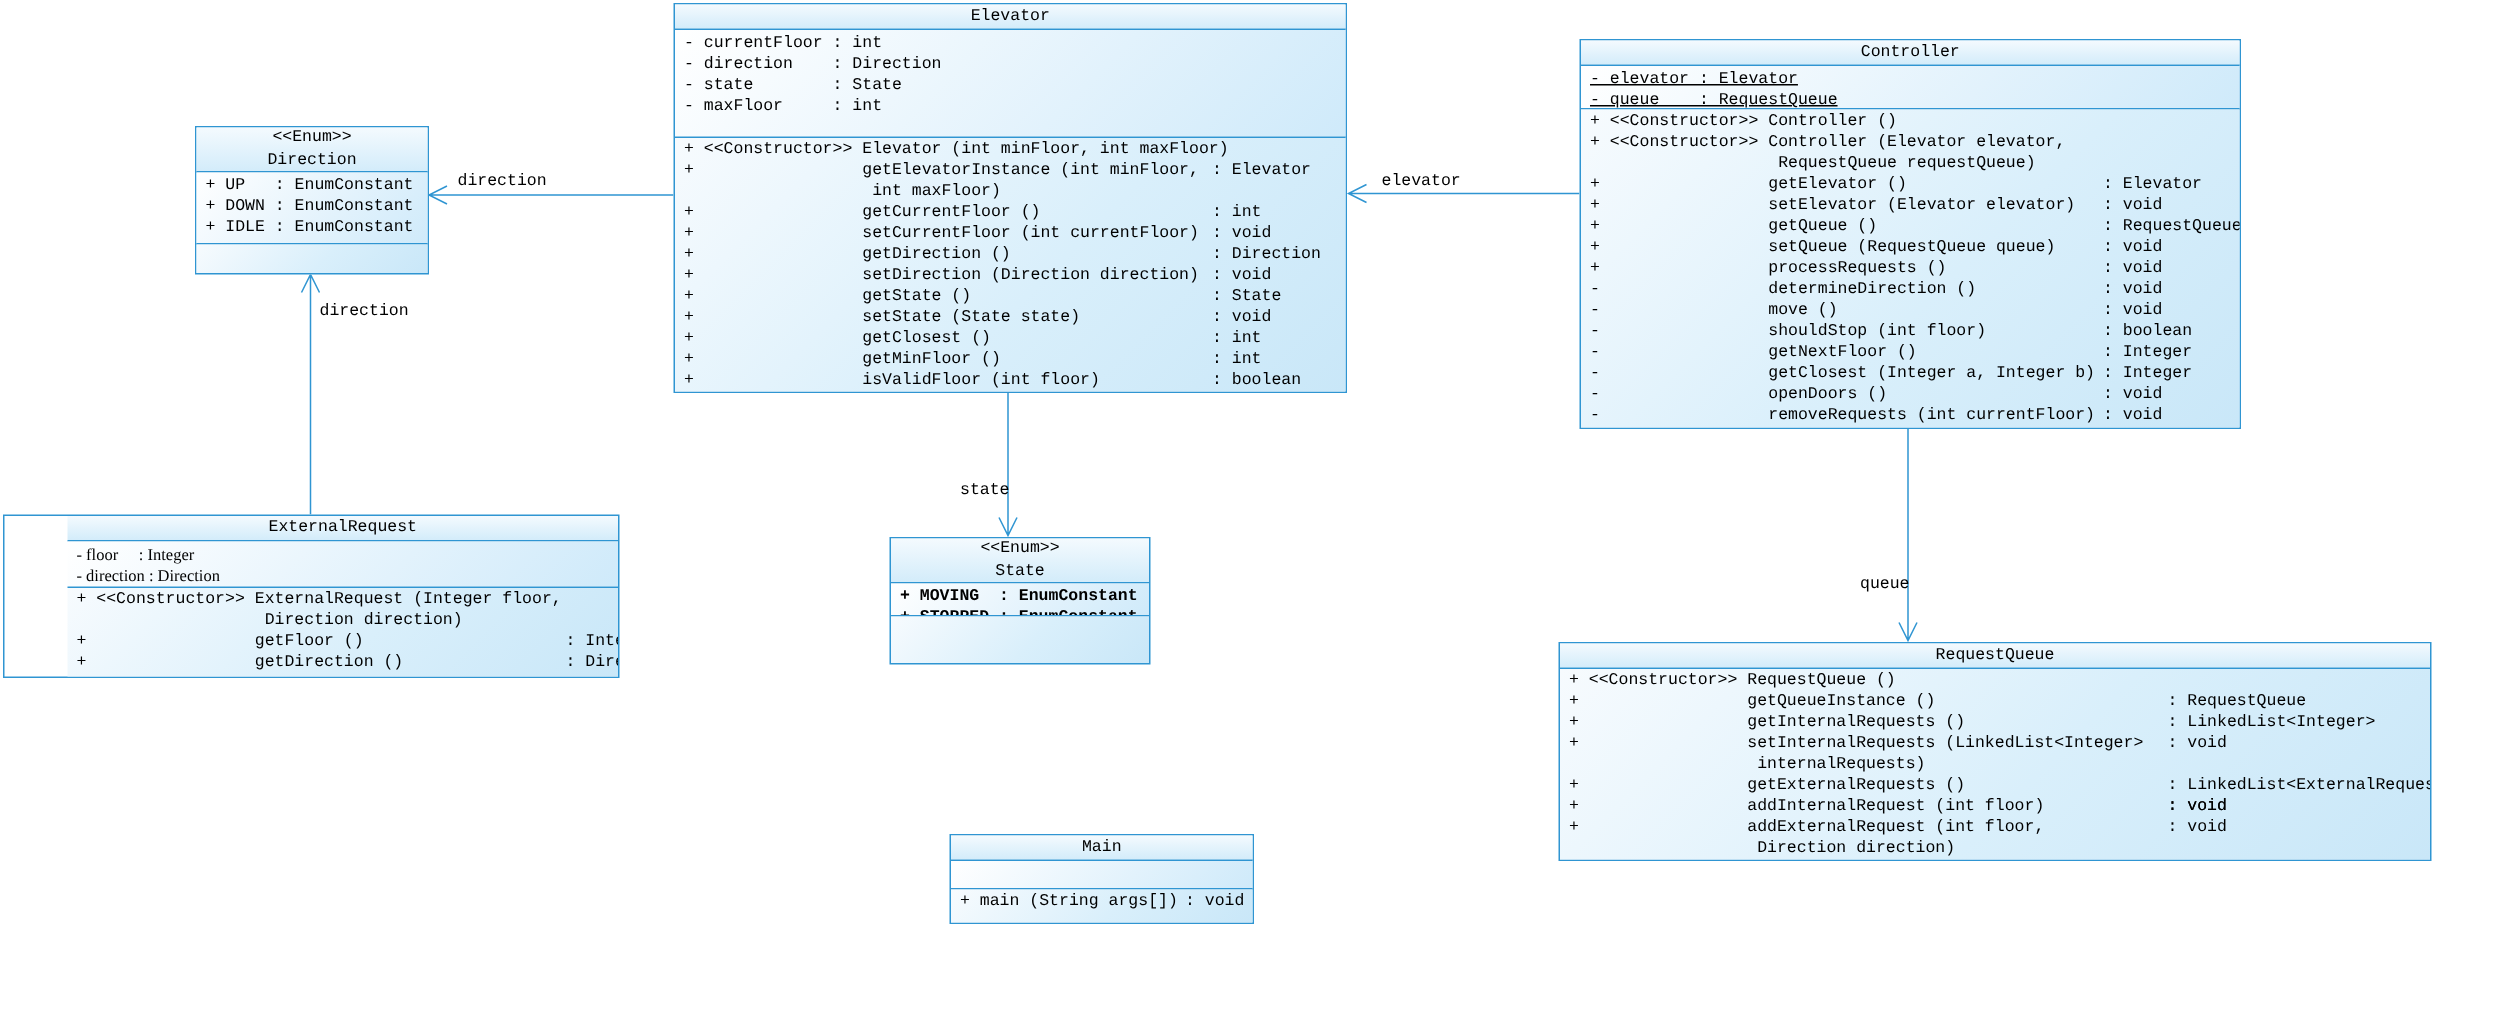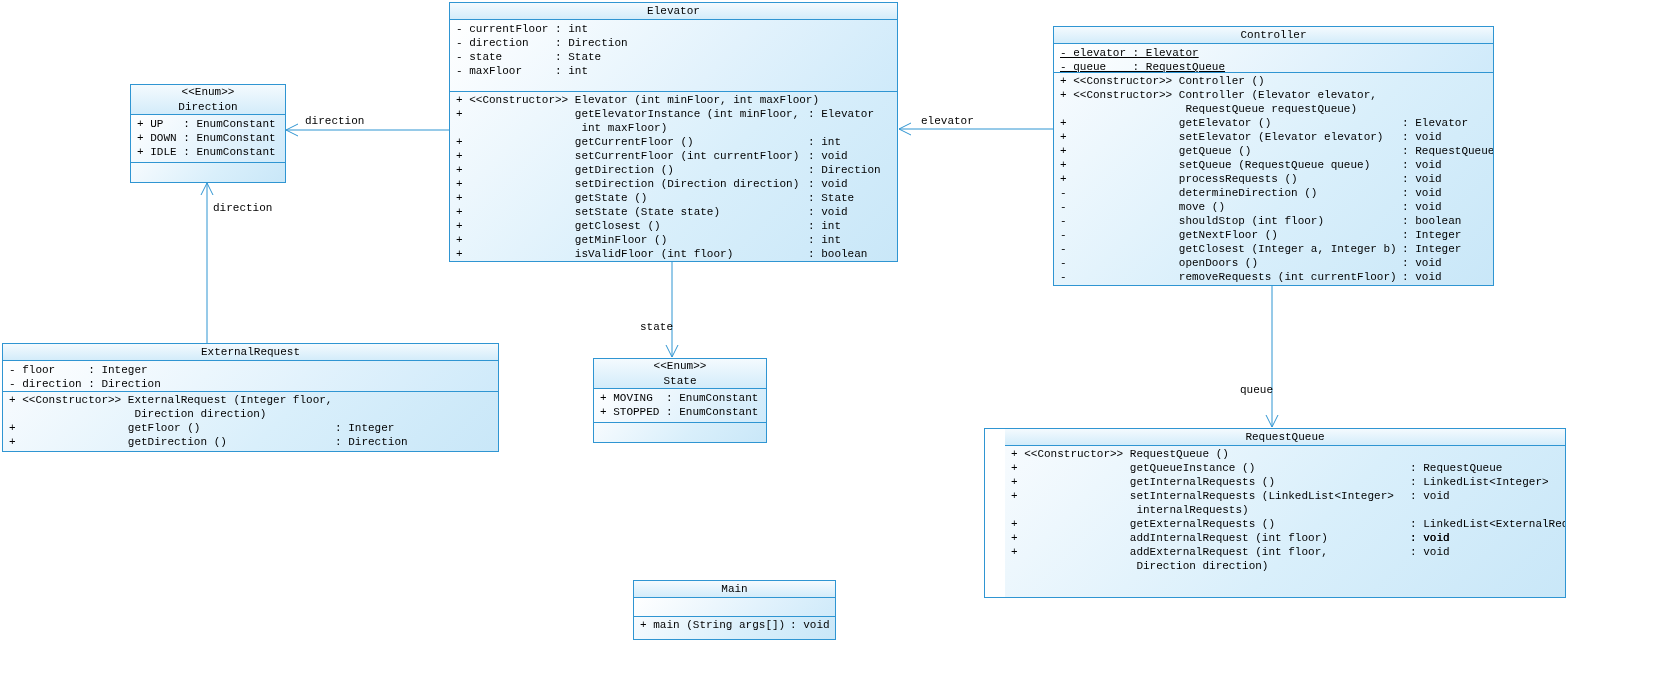--- a/index.html
+++ b/index.html
@@ -112,59 +112,59 @@
         <div class="row"><span class="cell-left">-                 determineDirection ()</span><span class="cell-ret">: void</span></div>
         <div class="row"><span class="cell-left">-                 move ()</span><span class="cell-ret">: void</span></div>
         <div class="row"><span class="cell-left">-                 shouldStop (int floor)</span><span class="cell-ret">: boolean</span></div>
         <div class="row"><span class="cell-left">-                 getNextFloor ()</span><span class="cell-ret">: Integer</span></div>
         <div class="row"><span class="cell-left">-                 getClosest (Integer a, Integer b)</span><span class="cell-ret">: Integer</span></div>
         <div class="row"><span class="cell-left">-                 openDoors ()</span><span class="cell-ret">: void</span></div>
         <div class="row"><span class="cell-left">-                 removeRequests (int currentFloor)</span><span class="cell-ret">: void</span></div>
       </div>
   </div>
 
-  <div class="uml-class" style="left:2px;top:343px;width:497px;height:109px;">
+  <div class="uml-class" style="left:2px;top:343px;width:411px;height:109px;padding-left:42px;">
     <div class="compartment title single" style="height:17px;">
       <div class="line">ExternalRequest</div>
     </div>
-    <div class="compartment attrs" style="height:31px;">
+    <div class="compartment attrs" style="height:31px;font-family:Liberation Serif, serif;">
         <div class="row"><span class="cell-left">- floor     : Integer</span></div>
         <div class="row"><span class="cell-left">- direction : Direction</span></div>
       </div>
     <div class="compartment methods" style="--ret-x:326px;">
         <div class="row"><span class="cell-left">+ &lt;&lt;Constructor&gt;&gt; ExternalRequest (Integer floor,
                    Direction direction)</span></div>
         <div class="row"><span class="cell-left">+                 getFloor ()</span><span class="cell-ret">: Integer</span></div>
         <div class="row"><span class="cell-left">+                 getDirection ()</span><span class="cell-ret">: Direction</span></div>
       </div>
   </div>
 
   <div class="uml-class" style="left:593px;top:358px;width:174px;height:85px;">
     <div class="compartment title" style="height:30px;">
       <div class="line">&lt;&lt;Enum&gt;&gt;</div>
       <div class="line">State</div>
     </div>
-    <div class="compartment attrs" style="height:34px;">
+    <div class="compartment attrs" style="height:22px;font-weight:bold;">
         <div class="row"><span class="cell-left">+ MOVING  : EnumConstant</span></div>
         <div class="row"><span class="cell-left">+ STOPPED : EnumConstant</span></div>
       </div>
     <div class="compartment methods"></div>
   </div>
 
-  <div class="uml-class" style="left:633px;top:580px;width:203px;height:60px;">
+  <div class="uml-class" style="left:633px;top:556px;width:203px;height:60px;">
     <div class="compartment title single" style="height:17px;">
       <div class="line">Main</div>
     </div>
     <div class="compartment attrs" style="height:19px;"></div>
     <div class="compartment methods" style="--ret-x:150px;">
         <div class="row"><span class="cell-left">+ main (String args[])</span><span class="cell-ret">: void</span></div>
       </div>
   </div>
 
-  <div class="uml-class" style="left:984px;top:428px;width:582px;height:170px;padding-left:20px;">
+  <div class="uml-class" style="left:1039px;top:428px;width:582px;height:146px;">
     <div class="compartment title single" style="height:17px;">
       <div class="line">RequestQueue</div>
     </div>
     <div class="compartment methods" style="--ret-x:399px;">
         <div class="row"><span class="cell-left">+ &lt;&lt;Constructor&gt;&gt; RequestQueue ()</span></div>
         <div class="row"><span class="cell-left">+                 getQueueInstance ()</span><span class="cell-ret">: RequestQueue</span></div>
         <div class="row"><span class="cell-left">+                 getInternalRequests ()</span><span class="cell-ret">: LinkedList&lt;Integer&gt;</span></div>
         <div class="row"><span class="cell-left">+                 setInternalRequests (LinkedList&lt;Integer&gt;
                    internalRequests)</span><span class="cell-ret">: void</span></div>
         <div class="row"><span class="cell-left">+                 getExternalRequests ()</span><span class="cell-ret">: LinkedList&lt;ExternalRequest&gt;</span></div>

